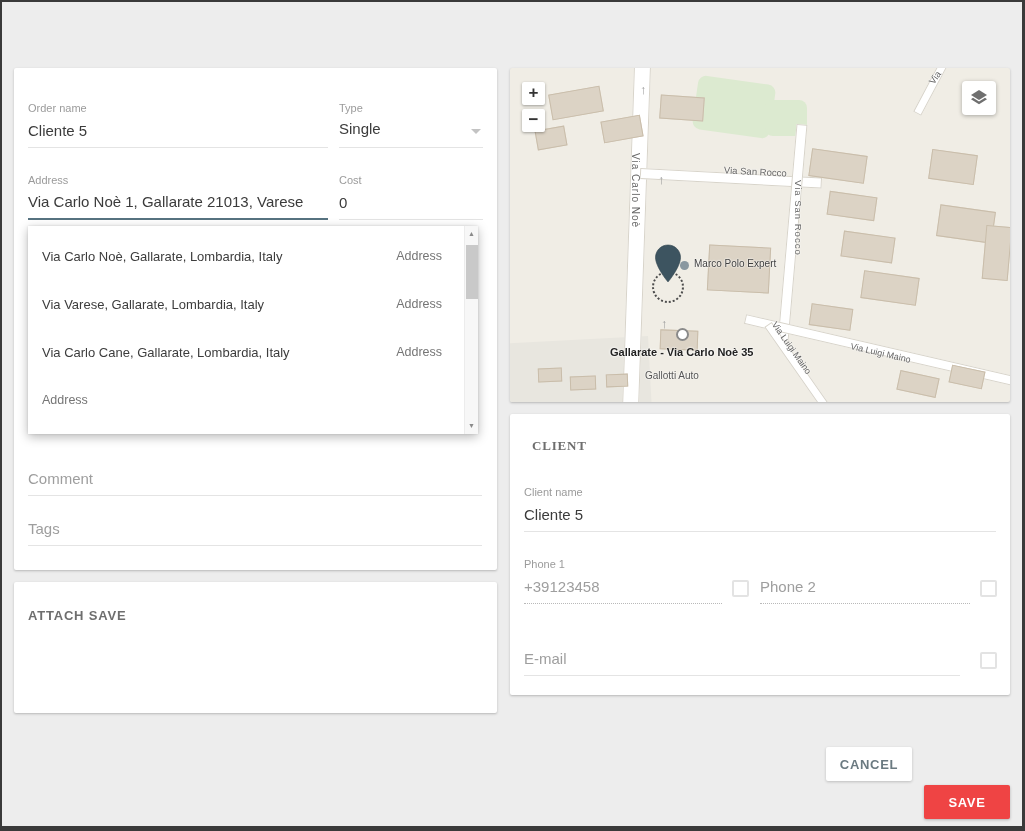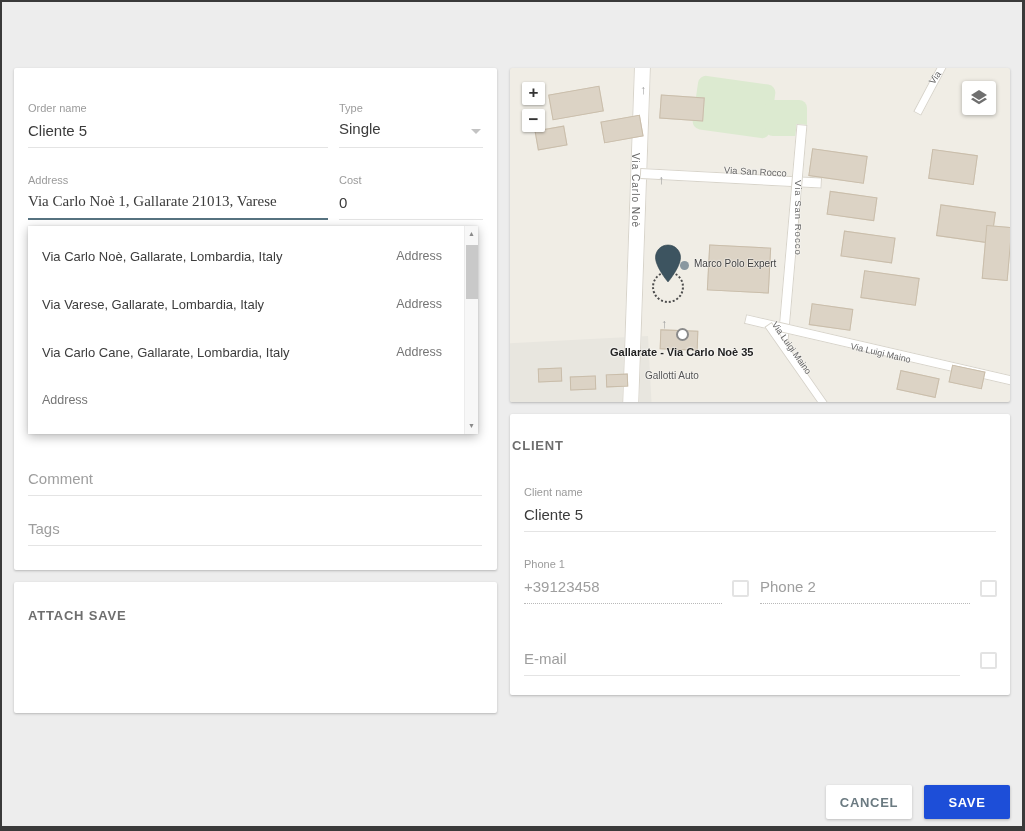--- a/index.html
+++ b/index.html
@@ -20,21 +20,21 @@
     position:absolute; background:#ffffff; border-radius:2px;
     box-shadow:0 1px 3px rgba(0,0,0,0.14), 0 1px 2px rgba(0,0,0,0.10);
   }
   .fld-label { position:absolute; font-size:11px; color:#9b9b9b; }
   .fld-input {
     position:absolute; border:none; outline:none; background:transparent;
     border-bottom:1px solid #e4e4e4; font-size:15px; color:#3b3b3b;
     padding:0 0 7px 0; font-family:"Liberation Sans", sans-serif; height:28px;
   }
   .fld-input::placeholder { color:#9e9e9e; opacity:1; }
-  .fld-input.focused { border-bottom:2px solid #577381;font-family:Liberation Serif, serif; }
+  .fld-input.focused { border-bottom:2px solid #577381; }
   .fld-input.dotted { border-bottom:1px dotted #b9b9b9; }
   .select-box {
     position:absolute; border-bottom:1px solid #e4e4e4; font-size:15px; color:#3b3b3b;
     padding:0 0 7px 0; height:28px; cursor:pointer;
   }
   .caret {
     position:absolute; right:2px; top:9px; width:0; height:0;
     border-left:5px solid transparent; border-right:5px solid transparent;
     border-top:5px solid #c3c3c3;
   }
@@ -71,21 +71,21 @@
   .checkbox {
     position:absolute; width:17px; height:17px; border:2px solid #e3e3e3;
     border-radius:2px; background:#fff; cursor:pointer;
   }
   .btn {
     position:absolute; width:86px; height:34px; border-radius:2px; font-size:13px;
     letter-spacing:0.7px; font-weight:600; display:flex; align-items:center;
     justify-content:center; cursor:pointer;
   }
   .btn-cancel { background:#ffffff; color:#6b7a81; box-shadow:0 1px 3px rgba(0,0,0,0.2); }
-  .btn-save { background:#1d4ed8; color:#ffffff; box-shadow:0 1px 3px rgba(0,0,0,0.25); }
+  .btn-save { background:#ef4444; color:#ffffff; box-shadow:0 1px 3px rgba(0,0,0,0.25); }
 
   
   .map { overflow:hidden; background:#f0ede5; }
   .bld { position:absolute; background:#dcd3c5; border:1px solid #c9bdaa; }
   .green { position:absolute; background:#dcead0; border-radius:8px; }
   .road { position:absolute; background:#ffffff; border:1px solid #d8d4ca; }
   .street-label { position:absolute; font-size:9.5px; color:#666; white-space:nowrap;
                   text-shadow:0 0 2px #fff, 0 0 2px #fff; }
   .street-vert { writing-mode:vertical-rl; letter-spacing:1px; }
   .oneway { position:absolute; font-size:13px; color:#9a9a9a; }
@@ -223,36 +223,36 @@
     <div class="zoom-btn" style="left:12px; top:41px;">−</div>
     <div class="layers-btn" style="right:14px; top:13px;">
       <svg width="20" height="20" viewBox="0 0 20 20">
         <path d="M10 2 L18 7 L10 12 L2 7 Z" fill="#6f6f6f"></path>
         <path d="M4 9.8 L2 11.3 L10 16.3 L18 11.3 L16 9.8 L10 13.6 Z" fill="#6f6f6f"></path>
       </svg>
     </div>
   </div>
 
   <div class="card" style="left:508px; top:412px; width:500px; height:281px;">
-    <span class="section-title" style="left:2px; top:24px;">CLIENT</span>
+    <span class="section-title" style="left:22px; top:24px;font-family:Liberation Serif, serif;">CLIENT</span>
 
     <span class="fld-label" style="left:14px; top:72px;">Client name</span>
     <input class="fld-input" style="left: 14px; top: 90px; width: 472px;" value="Cliente 5">
 
     <span class="fld-label" style="left:14px; top:144px;">Phone 1</span>
     <input class="fld-input dotted" style="left: 14px; top: 162px; width: 198px;" placeholder="+39123458">
     <div class="checkbox" style="left:222px; top:166px;"></div>
 
     <input class="fld-input dotted" style="left: 250px; top: 162px; width: 210px;" placeholder="Phone 2">
     <div class="checkbox" style="left:470px; top:166px;"></div>
 
     <input class="fld-input" style="left: 14px; top: 234px; width: 436px;" placeholder="E-mail">
     <div class="checkbox" style="left:470px; top:238px;"></div>
   </div>
 
-  <div class="btn btn-cancel" style="left:824px; top:783px;">
+  <div class="btn btn-cancel" style="left:824px; top:745px;">
     <span>CANCEL</span>
   </div>
   <div class="btn btn-save" style="left:922px; top:783px;">
     <span>SAVE</span>
   </div>
 
 </div>
 
 </body></html>

